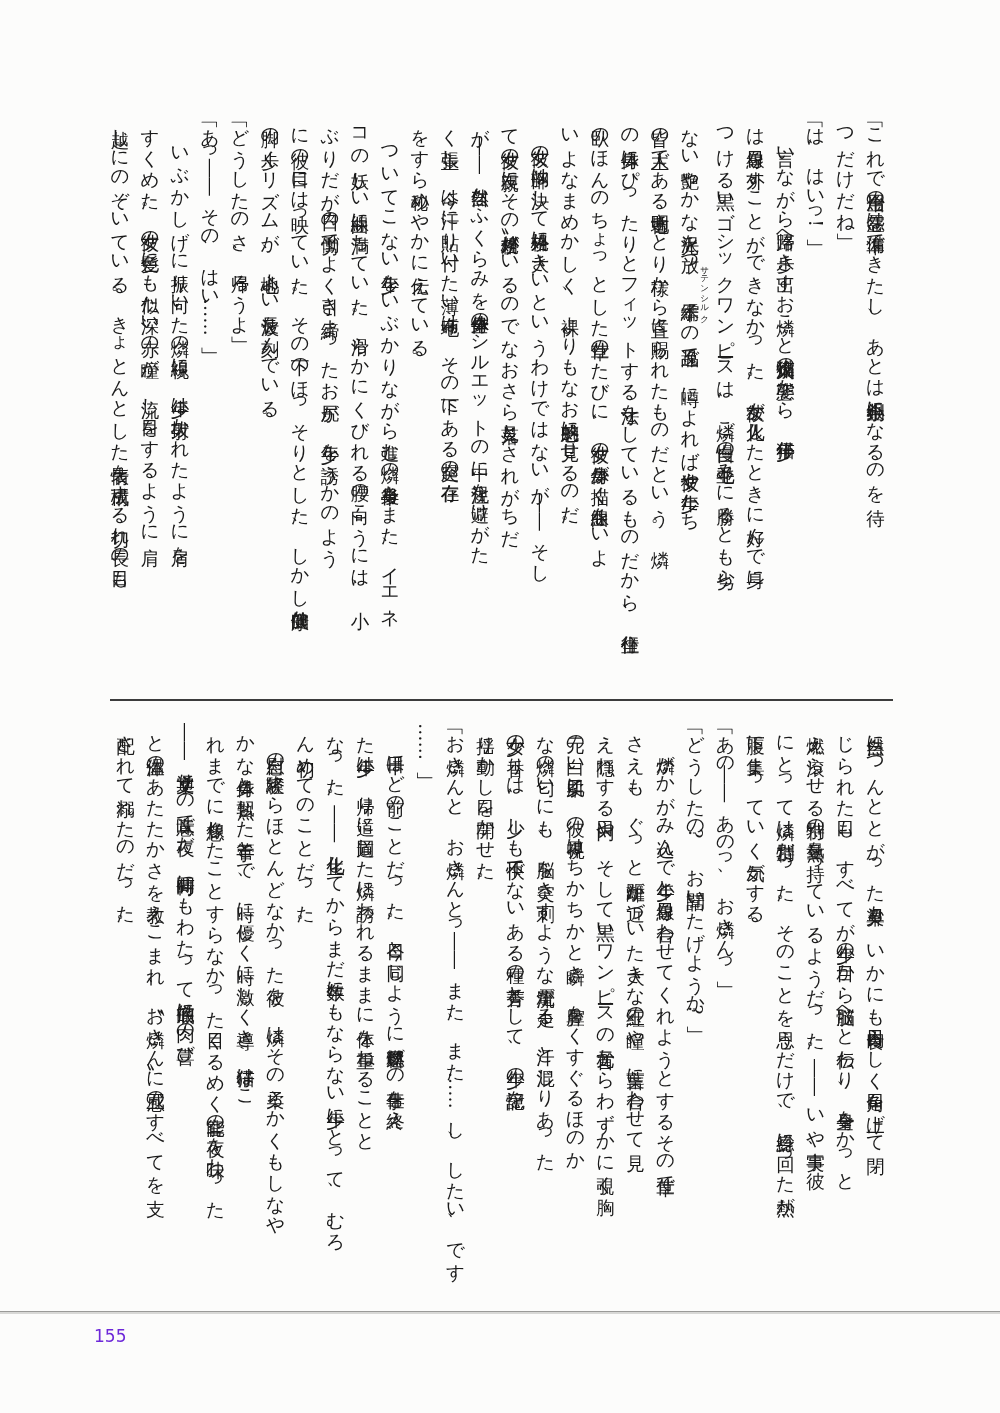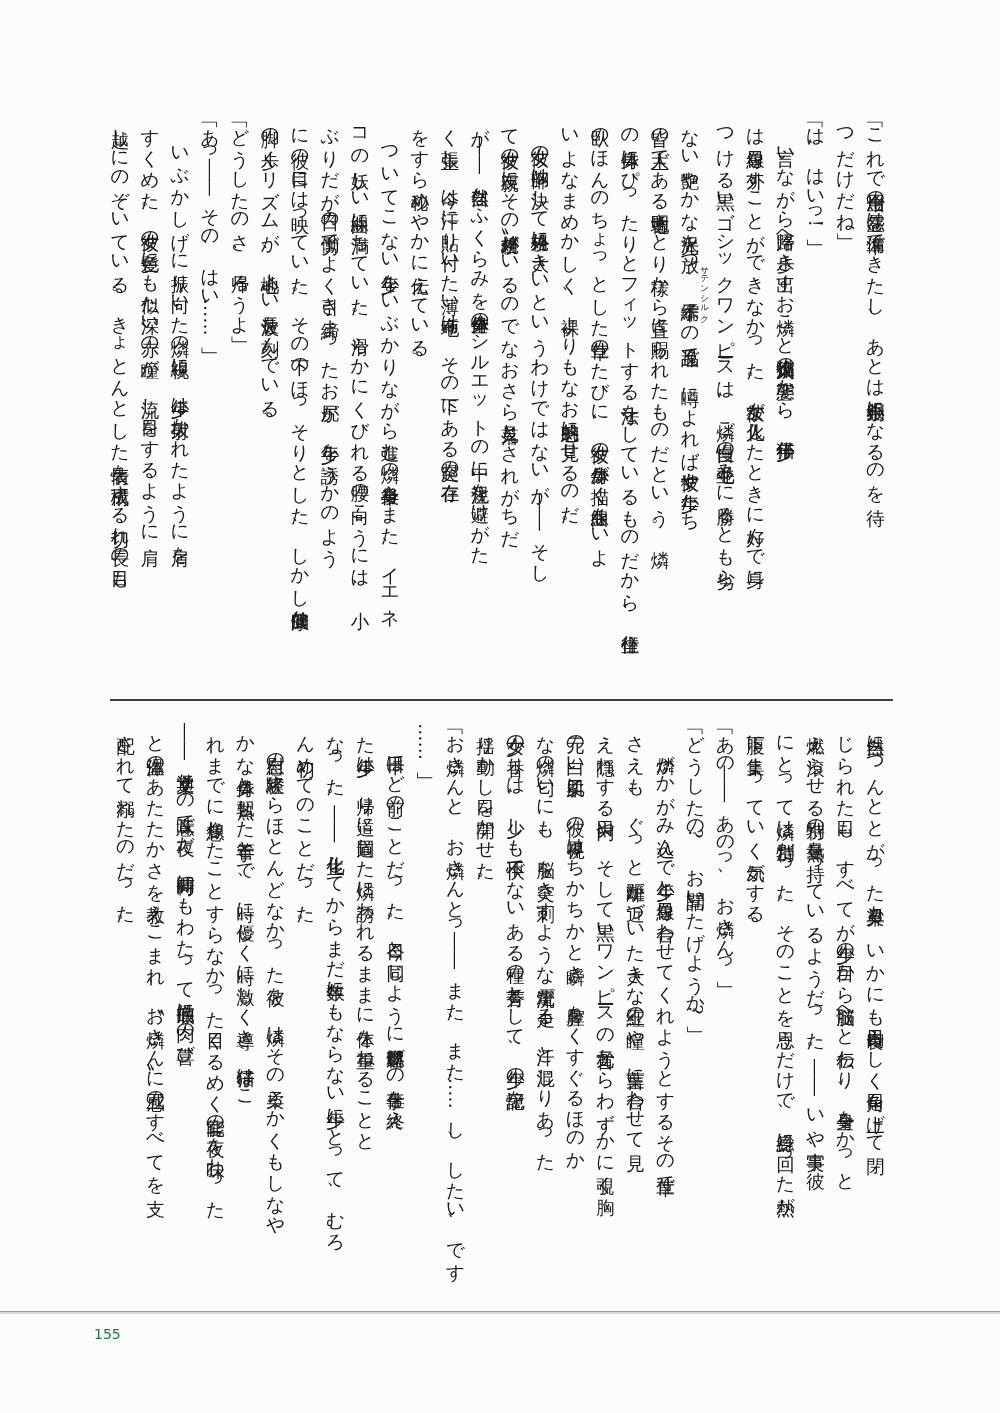--- a/index.html
+++ b/index.html
@@ -42,22 +42,22 @@
   .footer-rule {
     position: absolute;
     left: 0; top: 1311px;
     width: 1000px; height: 2px;
     background: #d8d8d6;
     border-top: 1px solid #9a9a98;
   }
   .page-number {
     position: absolute;
     left: 94px; top: 1326px;
-    font-size: 14px;
-    color: #15803d;
+    font-size: 17px;
+    color: #6d28d9;
     font-family: "DejaVu Sans", "Liberation Sans", sans-serif;
   }
 </style>
 </head>
 <body>
 
 <div class="page">
 
   <div class="vtext section-top"><div class="tline">「これで冶金用の怨霊は準備できたし、あとは金銀小判になるのを待</div><div class="tline">つだけだね」</div><div class="tline">「は、はいっ!」</div><div class="tline">　言いながら帰路へ歩き出すお燐こと火焔猫燐の姿態から、仔猫少年</div><div class="tline">は目線を外すことができなかった。彼女が人化したときに好んで身に</div><div class="tline">つける黒いゴシックワンピースは、燐ご自慢の毛並みに勝るとも劣ら</div><div class="tline">ない艶やかな光沢を放つ<ruby>本繻子<rt>サテンシルク</rt></ruby>の逸品で、噂によれば彼女や少年たち</div><div class="tline">皆の主人である古明地さとり様から直々に賜られたものだという。燐</div><div class="tline">の身体にぴったりとフィットする寸法をしているものだから、行住坐</div><div class="tline">臥のほんのちょっとした仕草のたびに、彼女の身体が描く曲線をいよ</div><div class="tline">いよなまめかしく、裸よりもなお魅惑的に見せるのだ。</div><div class="tline">　彼女の胸部は決して規格外に大きいというわけではないが――そし</div><div class="tline">て彼女の親友にその〝規格外〟がいるのでなおさら見落とされがちだ</div><div class="tline">が――自然なふくらみを身体全体のシルエットの中に注視を避けがた</div><div class="tline">く主張し、今は汗に貼り付いた薄い布地は、その下にある突起の存在</div><div class="tline">をすら秘めやかに伝えている。</div><div class="tline">　ついてこない少年をいぶかりながら進む燐の後半身もまた、イエネ</div><div class="tline">コの妖しい曲線に満ちていた。滑らかにくびれる腰の向こうには、小</div><div class="tline">ぶりだが日々の労働でよく引き締まったお尻が、少年を誘うかのよう</div><div class="tline">に彼の目には映っていた。その下のほっそりとした、しかし健康的な</div><div class="tline">脚の歩くリズムが、心地よい波長を刻んでいる。</div><div class="tline">「どうしたのさ、帰ろうよ」</div><div class="tline">「あっ――その、はい……」</div><div class="tline">　いぶかしげに振り向いた燐の視線に、少年は射抜かれたように肩を</div><div class="tline">すくめた。彼女の髪色にも似た深い赤の瞳が、流し目をするように肩</div><div class="tline">越しにのぞいている。きょとんとした表情を構成する切れ長の目も、</div></div>
 

